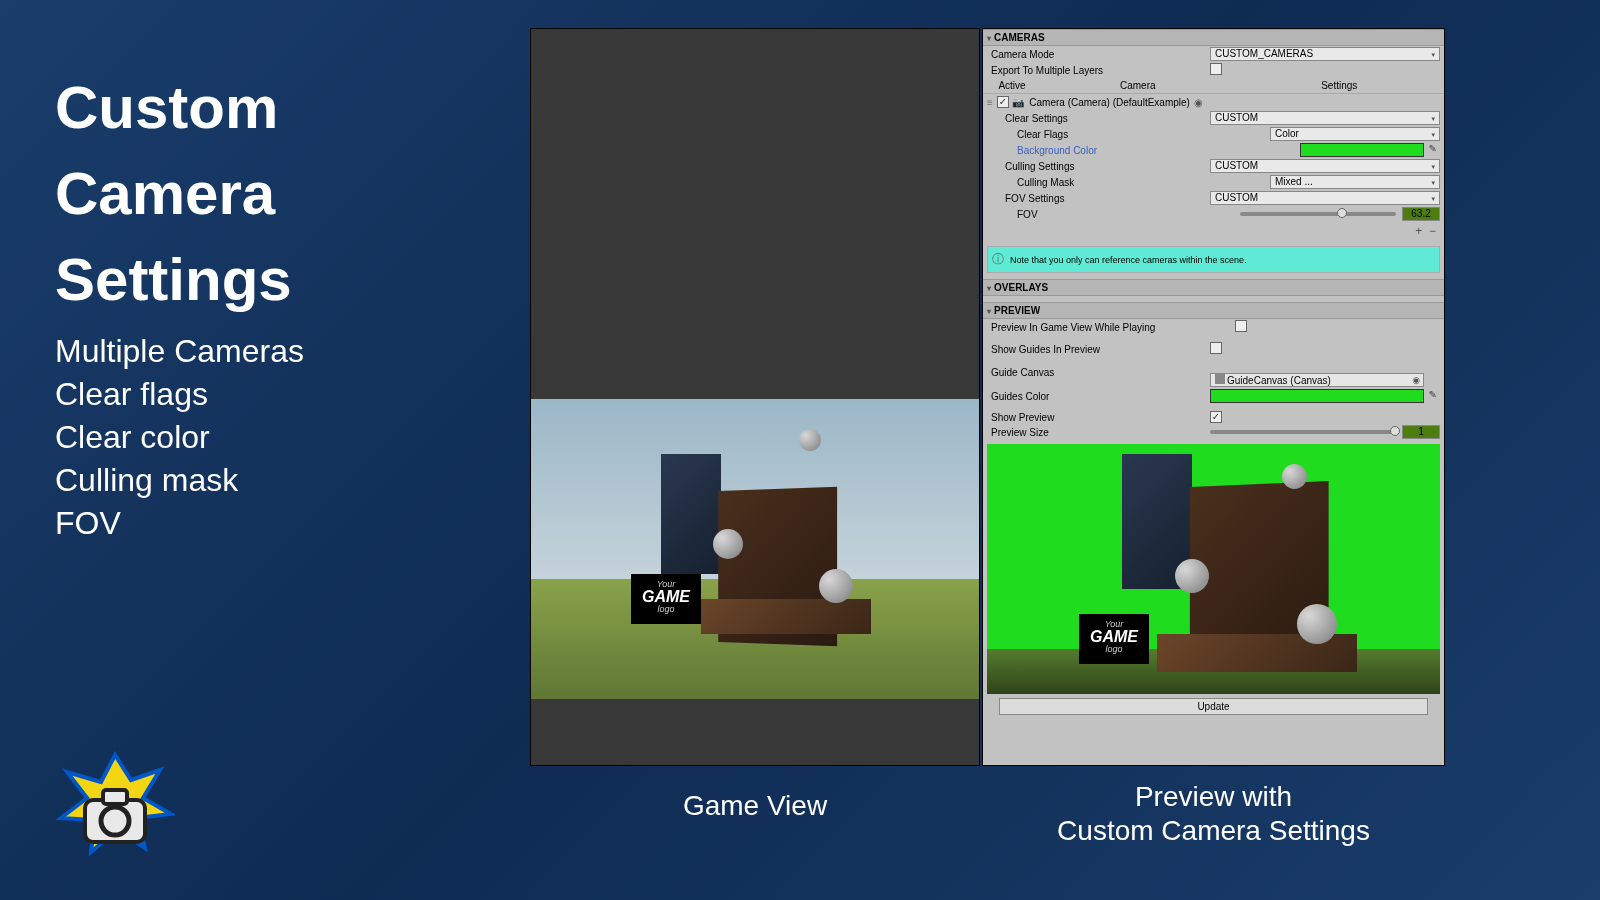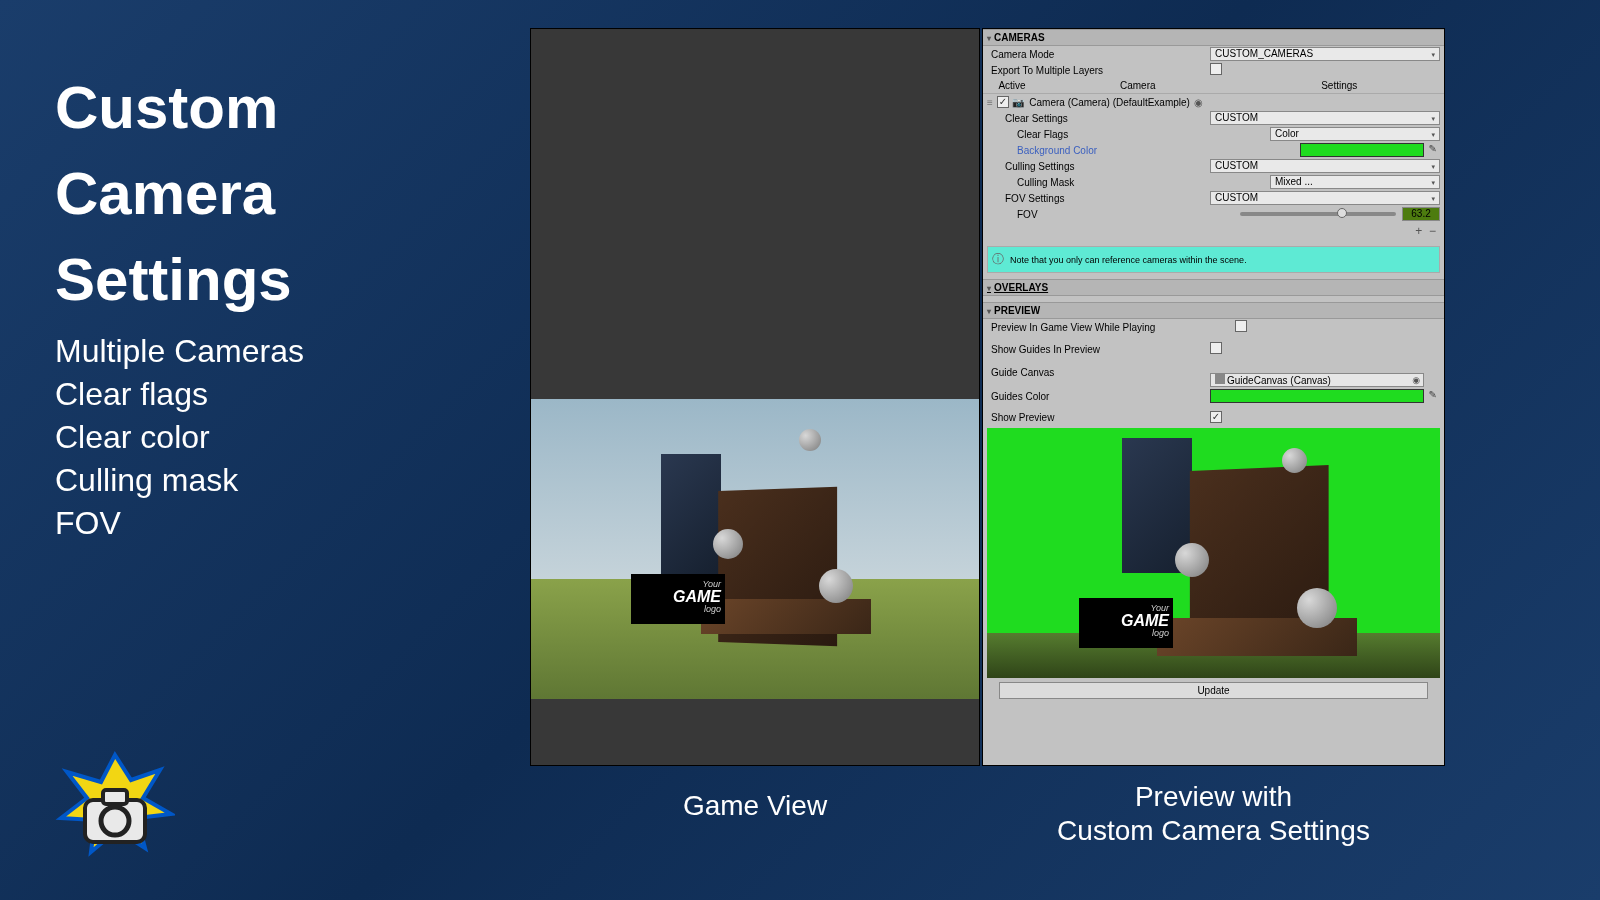--- a/index.html
+++ b/index.html
@@ -19,21 +19,21 @@
 .gameview-scene { position: absolute; left: 0; top: 370px; width: 100%; height: 300px; overflow: hidden; }
 .sky { position: absolute; left: 0; top: 0; width: 100%; height: 180px; background: linear-gradient(to bottom, #9bb7c7 0%, #c5d3da 100%); }
 .ground { position: absolute; left: 0; top: 180px; width: 100%; height: 120px; background: linear-gradient(to bottom, #8aa24a 0%, #5f7734 100%); }
 .block-brown1 { position: absolute; left: 185px; top: 90px; width: 120px; height: 155px; background: linear-gradient(135deg, #4a2f1d 0%, #2a1a10 100%); transform: perspective(300px) rotateY(-8deg); }
 .block-brown2 { position: absolute; left: 170px; top: 200px; width: 170px; height: 35px; background: linear-gradient(135deg, #6b4529 0%, #3a2617 100%); }
 .block-blue { position: absolute; left: 130px; top: 55px; width: 60px; height: 120px; background: linear-gradient(135deg, #2a3850 0%, #16202f 100%); }
 .sphere { position: absolute; border-radius: 50%; background: radial-gradient(circle at 30% 30%, #d8d8d8, #7a7a7a); }
 .sphere.s1 { left: 182px; top: 130px; width: 30px; height: 30px; }
 .sphere.s2 { left: 288px; top: 170px; width: 34px; height: 34px; }
 .sphere.s3 { left: 268px; top: 30px; width: 22px; height: 22px; z-index: 2; }
-.billboard { position: absolute; left: 100px; top: 175px; width: 94px; height: 50px; background: #000; color: #fff; font-size: 10px; padding: 6px 4px; text-align: right; line-height: 1; }
+.billboard { position: absolute; left: 100px; top: 175px; width: 70px; height: 50px; background: #000; color: #fff; font-size: 10px; padding: 6px 4px; text-align: center; line-height: 1; }
 .billboard .yg { font-size: 9px; font-style: italic; color: #ccc; }
 .billboard .game { font-size: 16px; font-weight: 900; font-style: italic; }
 .billboard .lg { font-size: 9px; font-style: italic; color: #ccc; }
 
 
 .inspector { position: absolute; left: 982px; top: 28px; width: 463px; height: 738px; background: #c2c2c2; color: #000; font-size: 11px; border: 1px solid #000; }
 .insp-section-hdr { background: #b5b5b5; border-top: 1px solid #999; border-bottom: 1px solid #999; padding: 2px 4px; font-size: 10px; font-weight: 700; position: relative; }
 .insp-section-hdr::before { content: "▾"; font-size: 8px; margin-right: 3px; color: #555; }
 .insp-row { display: flex; align-items: center; padding: 1px 4px; font-size: 10px; min-height: 14px; gap: 48px; }
 .insp-label { flex: 0 0 175px; padding-left: 4px; white-space: nowrap; }
@@ -193,21 +193,21 @@
         </div>
       <div class="num-field">63.2</div>
     </div>
   </div>
   <div class="pm-row"><span>+</span>&nbsp;&nbsp;<span>−</span></div>
 
   <div class="info-note">
       <span>Note that you only can reference cameras within the scene.</span>
     </div>
 
-  <div class="insp-section-hdr" style="margin-top:6px;text-decoration:underline;">OVERLAYS</div>
+  <div class="insp-section-hdr" style="margin-top:6px;">OVERLAYS</div>
   <div style="height:6px;"></div>
 
   <div class="insp-section-hdr">PREVIEW</div>
 
   <div class="insp-row">
     <div class="insp-label" style="flex-basis:200px;">Preview In Game View While Playing</div>
     <div class="insp-field"><span class="chk"></span></div>
   </div>
   <div style="height:6px;"></div>
   <div class="insp-row">
@@ -223,20 +223,29 @@
   <div class="insp-row">
     <div class="insp-label">Guides Color</div>
     <div class="insp-field" style="padding-right:16px;">
         <div class="color-swatch"></div>
       </div>
   </div>
   <div style="height:6px;"></div>
   <div class="insp-row">
     <div class="insp-label">Show Preview</div>
     <div class="insp-field"><span class="chk on"></span></div>
+  </div>
+  <div class="insp-row">
+    <div class="insp-label">Preview Size</div>
+    <div class="insp-field" style="display:flex;align-items:center;">
+      <div class="slider-track">
+          <div class="slider-thumb" style="left:97%;"></div>
+        </div>
+      <div class="num-field">1</div>
+    </div>
   </div>
 
   <div class="preview-scene pv">
     <div class="ground"></div>
     <div class="block-blue"></div>
     <div class="block-brown1"></div>
     <div class="sphere s3"></div>
     <div class="block-brown2"></div>
     <div class="sphere s1"></div>
     <div class="sphere s2"></div>

